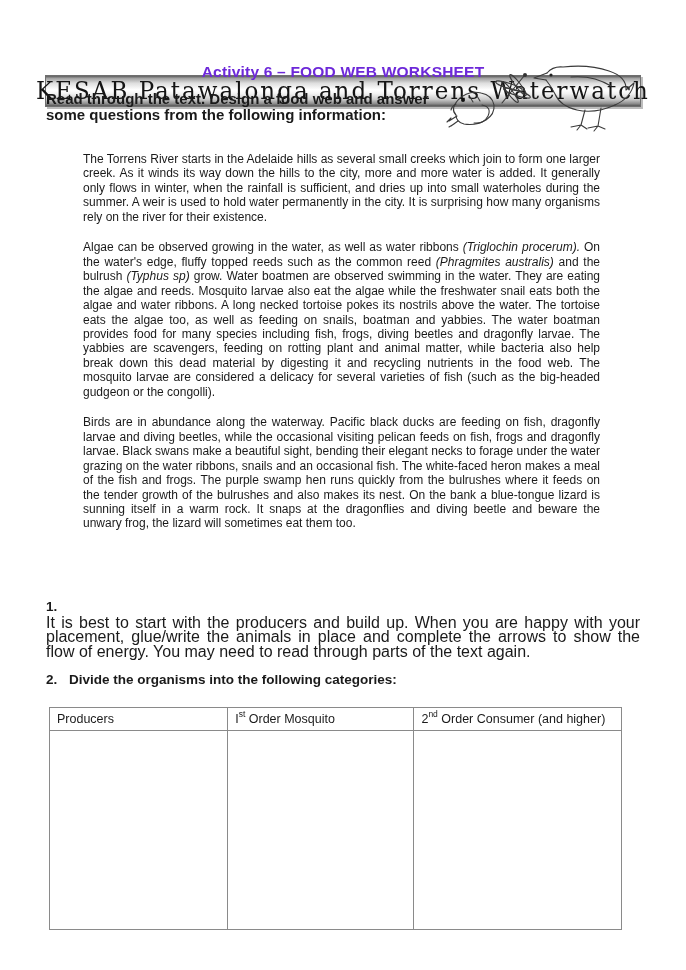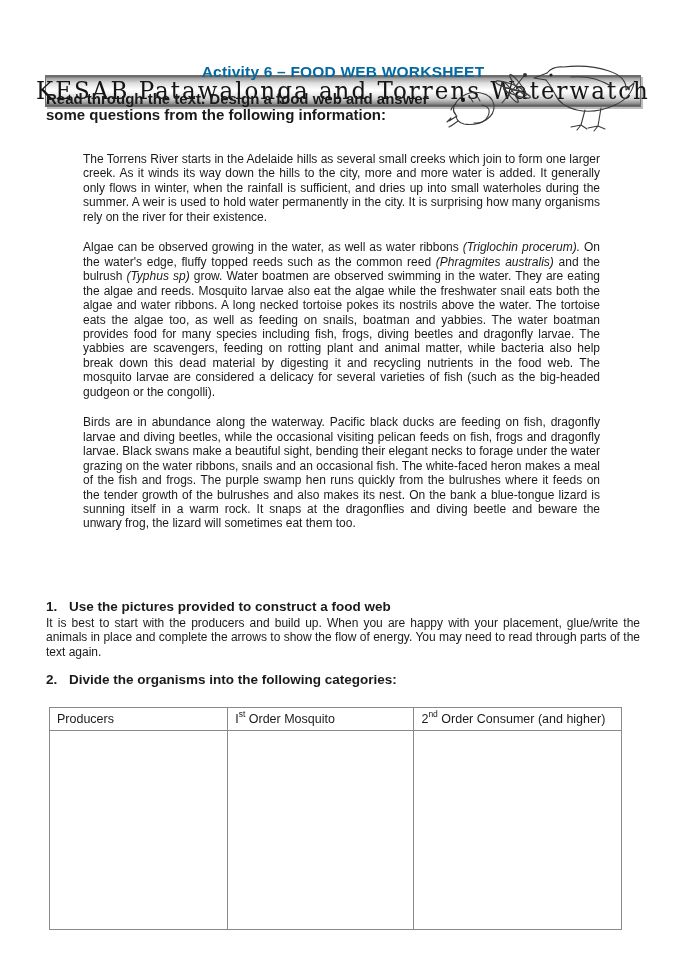--- a/index.html
+++ b/index.html
@@ -47,21 +47,21 @@
   .story{
     position:absolute;left:83px;top:136px;width:517px;
     font-size:12px;line-height:14.45px;text-align:justify;
   }
   .story p{margin:16px 0 16px 0;}
   .it{font-style:italic;}
   
   .sections{position:absolute;left:46px;top:598px;width:594px;}
   .sec-head{display:flex;font-weight:bold;font-size:13.5px;line-height:17px;}
   .sec-num{width:23px;flex:none;}
-  .sec-body{font-size:12px;line-height:14.45px;text-align:justify;margin:1px 0 10px 0;}
+  .sec-body{font-size:16px;line-height:14.45px;text-align:justify;margin:1px 0 10px 0;}
   .sec2{margin-top:12px;}
   
   .cat-table{
     border-collapse:collapse;margin:19px 0 0 3px;width:573px;
     table-layout:fixed;
   }
   .cat-table th,.cat-table td{
     border:1.5px solid #8a8a8a;
     font-size:12.5px;font-weight:normal;text-align:left;
     padding:2px 7px;vertical-align:top;
@@ -73,21 +73,21 @@
 </style>
 </head>
 <body>
 
 <div class="page">
 
   <div class="banner">
     <span class="banner-title">KESAB Patawalonga and Torrens Waterwatch</span>
   </div>
 
-  <div class="activity-title" style="color:#0369a1;">Activity 6 – FOOD WEB WORKSHEET</div>
+  <div class="activity-title" style="color:#6d28d9;">Activity 6 – FOOD WEB WORKSHEET</div>
 
   <div class="intro">Read through the text. Design a food web and answer some questions from the following information:</div>
 
   <div class="fauna">
     <svg class="svg-frog" width="54" height="42" viewBox="0 0 54 42">
       <path d="M11 29 Q5 23 13 14 Q23 4 36 7 Q47 9 49 19 Q50 28 41 34 Q31 40 19 38 Q11 36 11 29 Z"></path>
       <circle cx="18" cy="14" r="2" fill="#111" stroke="none"></circle>
       <path d="M11 18 Q7 20 6 24"></path>
       <path d="M37 19 Q47 21 43 30 Q39 38 29 37"></path>
       <path d="M25 11 L28 16 M32 10 L35 15"></path>
@@ -121,21 +121,20 @@
     </p>
     <p>
       <span>Birds are in abundance along the waterway. Pacific black ducks are feeding on fish, dragonfly larvae and diving beetles, while the occasional visiting pelican feeds on fish, frogs and dragonfly larvae. Black swans make a beautiful sight, bending their elegant necks to forage under the water grazing on the water ribbons, snails and an occasional fish. The white-faced heron makes a meal of the fish and frogs. The purple swamp hen runs quickly from the bulrushes where it feeds on the tender growth of the bulrushes and also makes its nest. On the bank a blue-tongue lizard is sunning itself in a warm rock. It snaps at the dragonflies and diving beetle and beware the unwary frog, the lizard will sometimes eat them too.</span>
     </p>
   </div>
 
   <div class="sections">
 
     <div class="sec-head">
       <span class="sec-num">1.</span>
-      <span>Use the pictures provided to construct a food web</span>
     </div>
     <div class="sec-body">It is best to start with the producers and build up. When you are happy with your placement, glue/write the animals in place and complete the arrows to show the flow of energy. You may need to read through parts of the text again.</div>
 
     <div class="sec-head sec2">
       <span class="sec-num">2.</span>
       <span>Divide the organisms into the following categories:</span>
     </div>
 
     <table class="cat-table">
       <colgroup>

